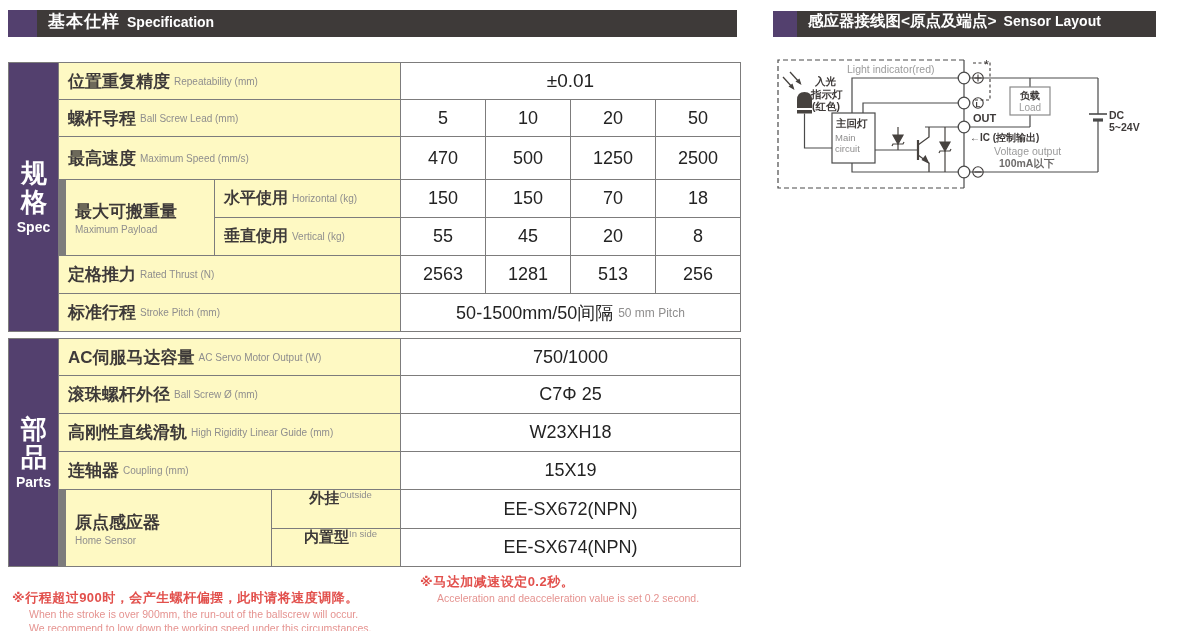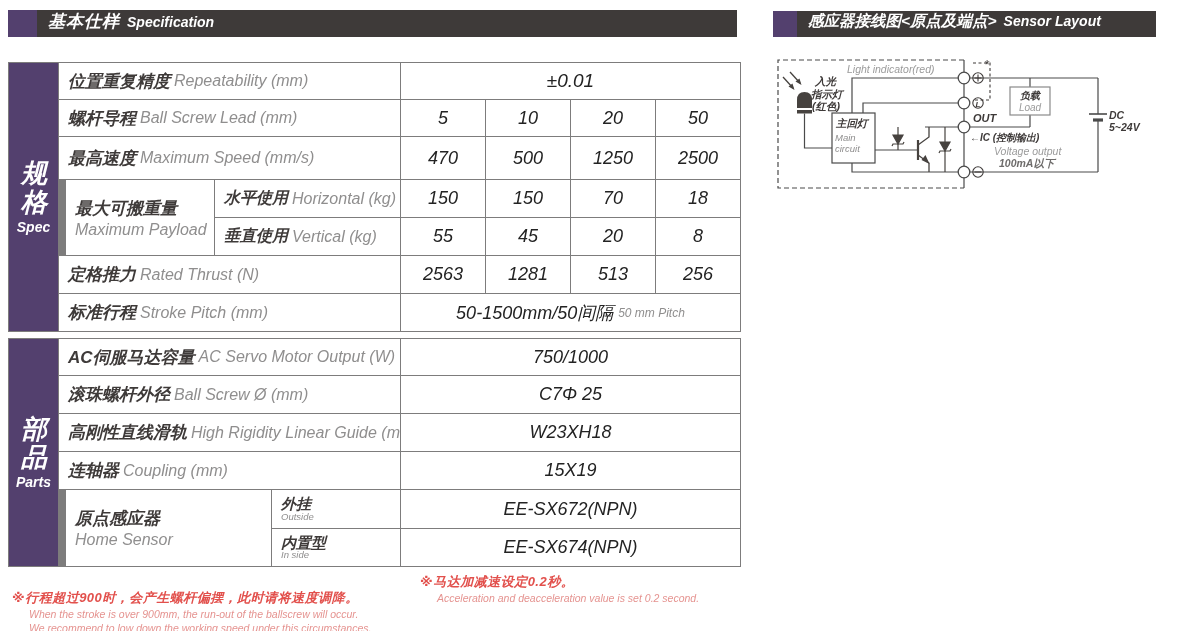--- a/index.html
+++ b/index.html
@@ -1,34 +1,34 @@
 <!DOCTYPE html>
 <html><head>
 <meta charset="utf-8">
 <style>
   html,body{margin:0;padding:0;background:#fff;}
   #page{position:relative;width:1156px;height:631px;background:#ffffff;overflow:hidden;
-        font-family:"Liberation Sans","DejaVu Sans",sans-serif;font-style:italic;}
+        font-family:"Liberation Sans","DejaVu Sans",sans-serif;}
   
   .sq{position:absolute;background:#53406e;}
   .hdr{position:absolute;background:#3e3a39;color:#fff;display:flex;align-items:baseline;padding-left:11px;box-sizing:border-box;}
   .hdr .hc{font-size:17px;font-weight:700;letter-spacing:1px;}
   .hdr .he{font-size:14px;font-weight:700;margin-left:7px;}
   
   .spec-grid{position:absolute;display:grid;gap:1px;background:#7d7c7c;padding:1px;
              grid-template-columns:49px 155px 56px 128px 84px 84px 84px 84px;}
   #grid1{left:8px;top:62px;grid-template-rows:36px 36px 42px 37px 37px 37px 37px;}
   #grid2{left:8px;top:338px;grid-template-rows:36px 37px 37px 37px 38px 37px;}
   .cell{background:#ffffff;display:flex;align-items:center;overflow:hidden;}
-  .label{background:#ffffff;padding-left:9px;}
+  .label{background:#fef9c3;padding-left:9px;}
   .cjk{font-size:17px;font-weight:600;color:#3e3a39;white-space:nowrap;}
-  .en{font-size:16px;color:#8f8e8e;margin-left:4px;white-space:nowrap;}
+  .en{font-size:10px;color:#8f8e8e;margin-left:4px;white-space:nowrap;}
   .two{flex-direction:column;align-items:flex-start;justify-content:center;margin-left:7px;}
   .two .en{margin-left:0;margin-top:1px;}
-  .sub2{flex-direction:column;align-items:flex-start;justify-content:center;line-height:1.05;}
+  .sub2{flex-direction:row;align-items:flex-start;justify-content:center;line-height:1.05;}
   .sub2 .cjk{font-size:15px;}
   .sub2 .en{font-size:9.5px;margin-left:0;}
   .val{justify-content:center;font-size:18px;color:#232323;}
   .val .small{font-size:12px;color:#8f8e8e;margin-left:5px;}
   .side{background:#53406e;color:#fff;flex-direction:column;justify-content:center;}
   .side .sc{font-size:26px;font-weight:700;width:27px;line-height:1.08;text-align:right;word-break:break-all;}
   .side .se{font-size:14px;font-weight:600;margin-top:3px;}
   
   .note{position:absolute;}
   .note .c{font-size:13px;font-weight:700;color:#e2504c;letter-spacing:.5px;}

